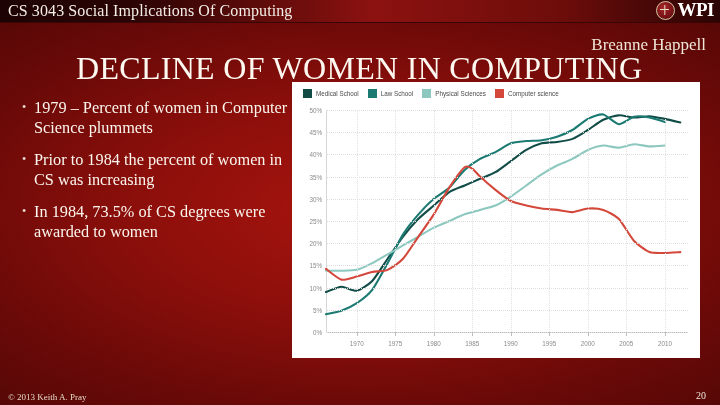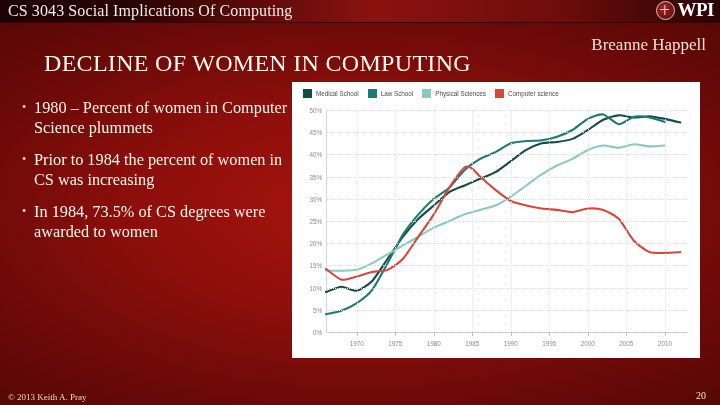--- a/index.html
+++ b/index.html
@@ -19,21 +19,21 @@
   #wpi .seal{width:17px;height:17px;border-radius:50%;
     background:radial-gradient(circle at 38% 32%,#a3262a 0%,#7d1418 55%,#4c0a0d 100%);
     border:1px solid #d8c7a2;position:relative;}
   #wpi .seal:after{content:"";position:absolute;left:50%;top:3px;width:1.4px;height:10px;
     background:#e8dcc0;transform:translateX(-50%);}
   #wpi .seal:before{content:"";position:absolute;left:3.5px;top:6.5px;width:9px;height:1.3px;background:#e8dcc0;}
   #wpi .wt{font-size:19px;font-weight:bold;color:#fff;letter-spacing:-.5px;line-height:18px;}
   
   #author{position:absolute;right:14px;top:35px;font-size:17px;color:#efe6d8;}
   
-  #title{position:absolute;left:44px;top:50px;font-size:24px;color:#fdf8f0;
+  #title{position:absolute;left:76px;top:50px;font-size:32px;color:#fdf8f0;
     letter-spacing:.3px;white-space:nowrap;}
   
   #bullets{position:absolute;left:22px;top:98px;width:268px;}
   .bullet{display:flex;align-items:flex-start;margin-bottom:13px;}
   .bdot{flex:0 0 auto;width:12px;color:#e9ded0;font-size:12px;line-height:19px;text-align:left;}
   .btxt{font-size:16.3px;line-height:19.5px;color:#fbf6ee;}
   
   #chart{position:absolute;left:292px;top:82px;width:408px;height:276px;background:#fff;}
   #legend{position:absolute;left:11px;top:7px;display:flex;align-items:center;gap:9px;}
   .lg{display:flex;align-items:center;gap:4px;}
@@ -69,21 +69,21 @@
       <span class="wt">WPI</span>
     </div>
   </div>
 
   <div id="author">Breanne Happell</div>
   <div id="title">DECLINE OF WOMEN IN COMPUTING</div>
 
   <div id="bullets">
     <div class="bullet">
       <span class="bdot">•</span>
-      <span class="btxt">1980 – Percent of women in Computer Science plummets</span>
+      <span class="btxt">1979 – Percent of women in Computer Science plummets</span>
     </div>
     <div class="bullet">
       <span class="bdot">•</span>
       <span class="btxt">Prior to 1984 the percent of women in CS was increasing</span>
     </div>
     <div class="bullet">
       <span class="bdot">•</span>
       <span class="btxt">In 1984, 73.5% of CS degrees were awarded to women</span>
     </div>
   </div>

